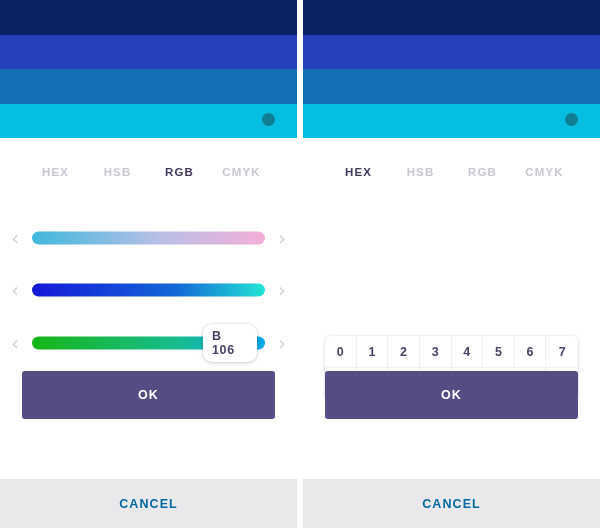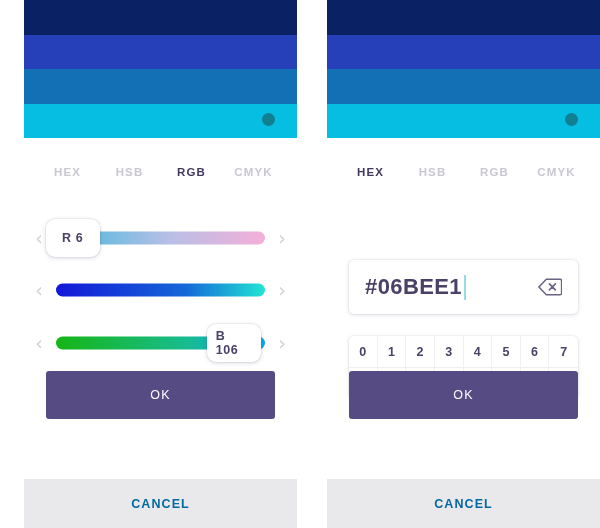--- a/index.html
+++ b/index.html
@@ -21,21 +21,20 @@
     background: #ffffff;
   }
 
   .panel {
     position: relative;
     width: 297px;
     height: 528px;
     background: #ffffff;
     display: flex;
     flex-direction: column;
-    padding-left: 24px;
   }
 
   
   .preview {
     position: relative;
     width: 100%;
     height: 138px;
     flex: none;
   }
   .band { width: 100%; height: 34.5px; }
@@ -202,21 +201,21 @@
     position: absolute;
     left: 22px;
     right: 22px;
     bottom: 60px;
     height: 48px;
     background: #574b83;
     border-radius: 3px;
     border: none;
     color: #ffffff;
     font-size: 12.5px;
-    font-weight: 400;
+    font-weight: 700;
     letter-spacing: 1.1px;
     cursor: pointer;
     font-family: "Liberation Sans", sans-serif;
   }
 
   
   .cancel-bar {
     flex: none;
     height: 49px;
     background: #e9e8eb;
@@ -252,21 +251,20 @@
       <div class="tab active">RGB</div>
       <div class="tab">CMYK</div>
     </div>
 
     <div class="body-area">
 
       <div class="slider-row r">
         <div class="chev">‹</div>
         <div class="track-wrap">
           <div class="track" style="background:linear-gradient(90deg,#3FB8DC 0%,#B9BFE6 55%,#F4AFD8 100%)"></div>
-          <div class="thumb" style="left:8%">R 6</div>
         </div>
         <div class="chev">›</div>
       </div>
 
       <div class="slider-row g">
         <div class="chev">‹</div>
         <div class="track-wrap">
           <div class="track" style="background:linear-gradient(90deg,#1417D8 0%,#1468D8 62%,#21E5D4 100%)"></div>
         </div>
         <div class="chev">›</div>
@@ -299,29 +297,20 @@
 
     <div class="tabs">
       <div class="tab active">HEX</div>
       <div class="tab">HSB</div>
       <div class="tab">RGB</div>
       <div class="tab">CMYK</div>
     </div>
 
     <div class="body-area">
 
-      <div class="hex-field">
-        <span class="hex-value">#06BEE1</span>
-        <span class="caret"></span>
-        <span class="spacer"></span>
-        <svg class="backspace-icon" width="24" height="18" viewBox="0 0 24 18">
-          <path d="M8.3 1.2 L22 1.2 A1.6 1.6 0 0 1 23.6 2.8 L23.6 15.2 A1.6 1.6 0 0 1 22 16.8 L8.3 16.8 L0.9 9 Z" fill="none" stroke="#6b6182" stroke-width="1.5" stroke-linejoin="round"></path>
-          <path d="M11.4 5.9 L17.4 11.9 M17.4 5.9 L11.4 11.9" fill="none" stroke="#6b6182" stroke-width="1.6" stroke-linecap="round"></path>
-        </svg>
-      </div>
 
       <div class="keypad">
         <div class="key">0</div>
         <div class="key">1</div>
         <div class="key">2</div>
         <div class="key">3</div>
         <div class="key">4</div>
         <div class="key">5</div>
         <div class="key">6</div>
         <div class="key">7</div>

